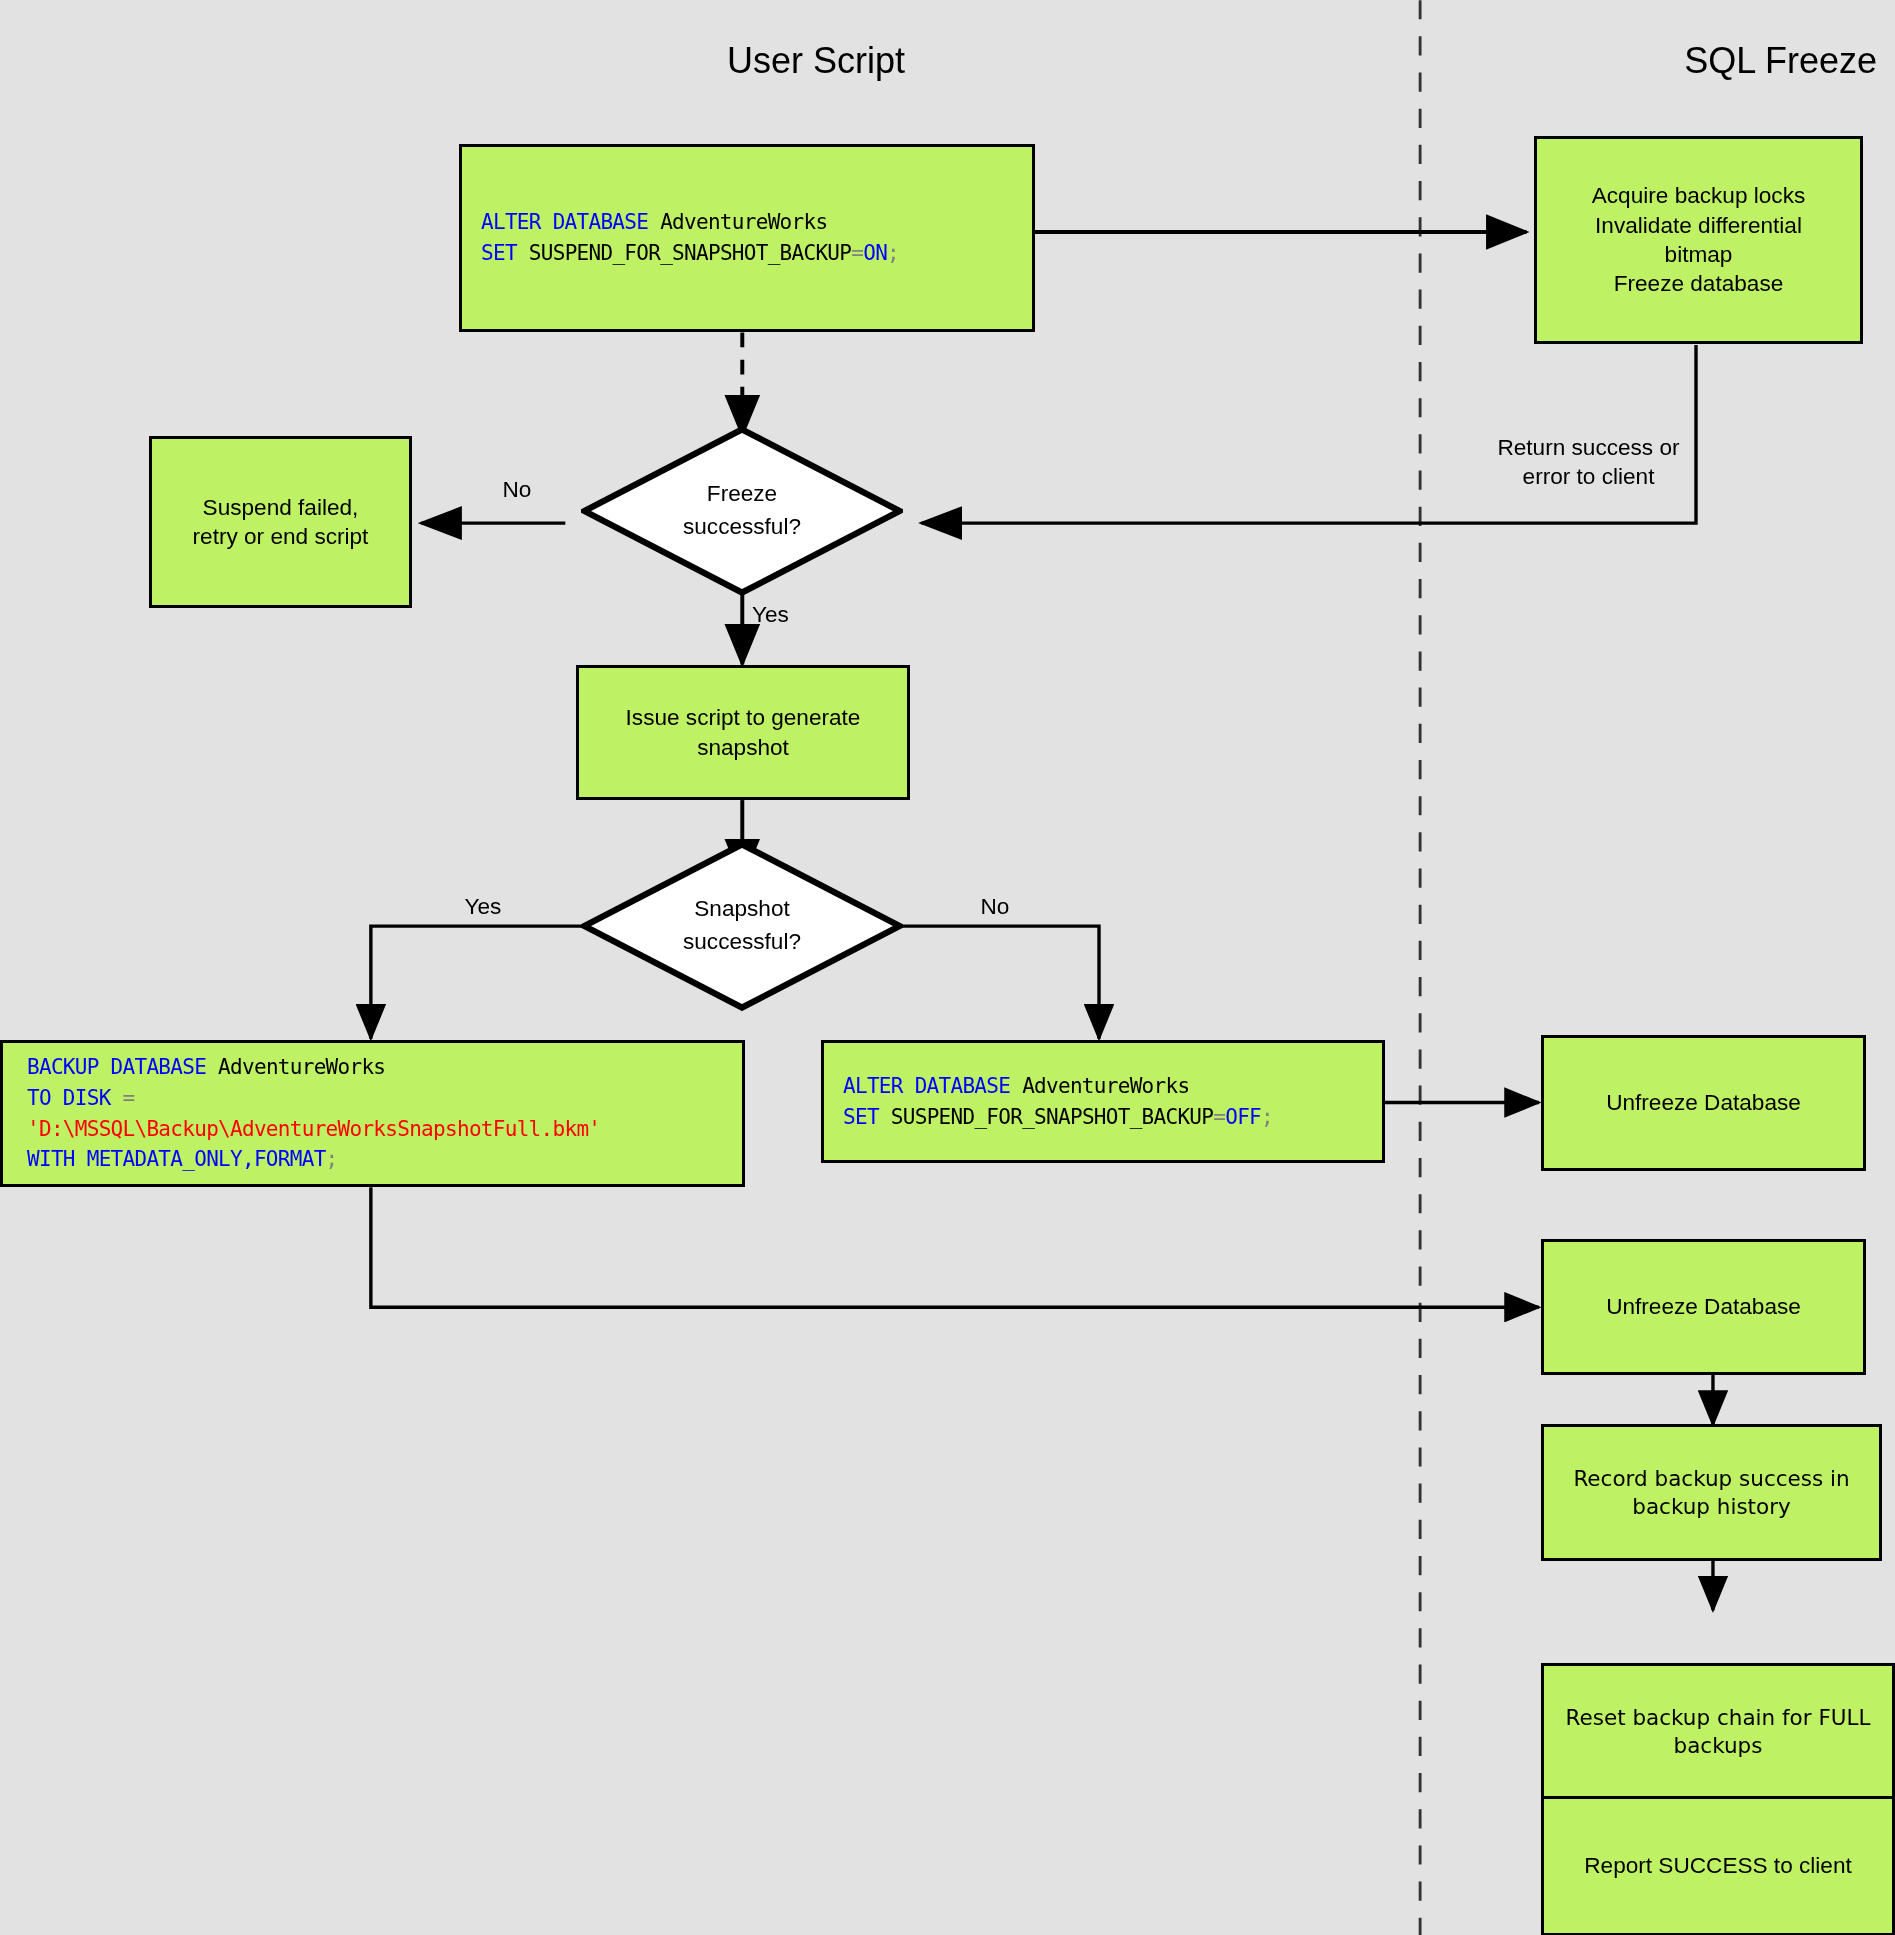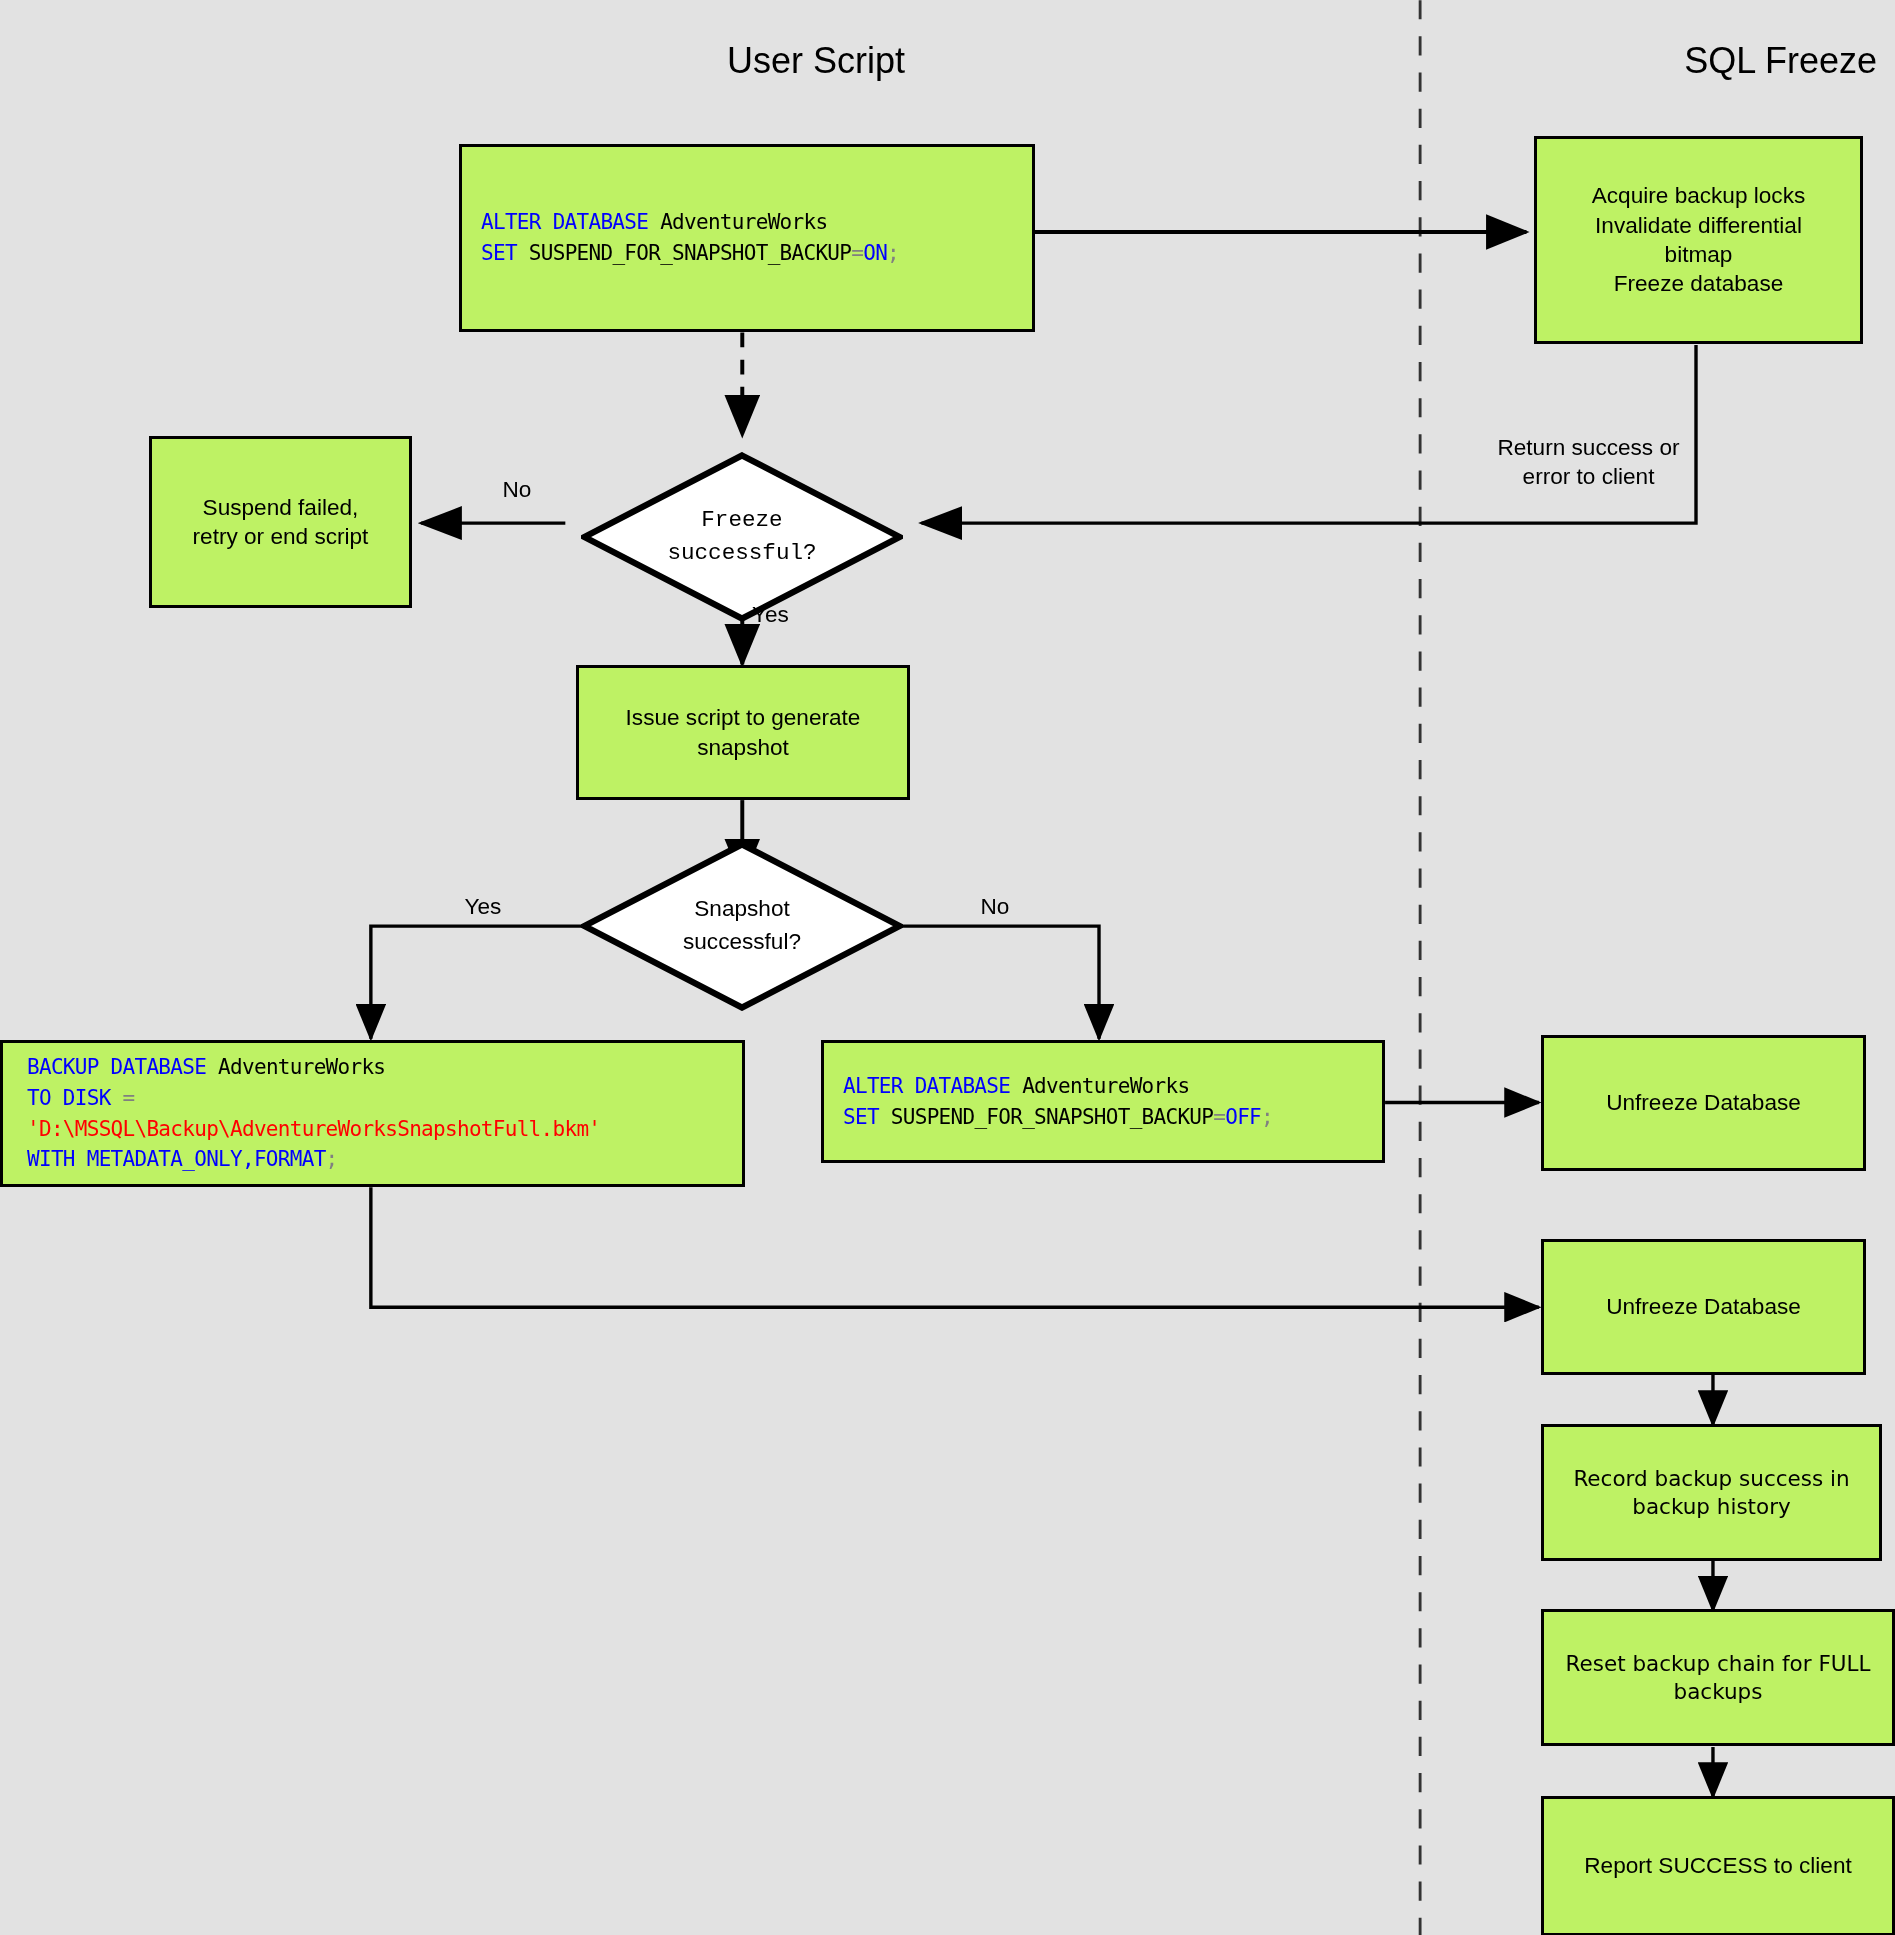--- a/index.html
+++ b/index.html
@@ -156,21 +156,21 @@
   </div>
 
   <div class="node" style="left:1534px; top:136px; width:329px; height:208px; white-space:pre-line;">Acquire backup locks
 Invalidate differential
 bitmap
 Freeze database</div>
 
   <div class="node" style="left:149px; top:436px; width:263px; height:172px; white-space:pre-line;">Suspend failed,
 retry or end script</div>
 
-  <div class="diamond" style="left:581px; top:452px; width:322px; height:170px;font-family:Liberation Mono, monospace;">
+  <div class="diamond" style="left:581px; top:426px; width:322px; height:170px;">
     <svg class="dshape" viewBox="0 0 570 300" preserveAspectRatio="none" xmlns="http://www.w3.org/2000/svg">
       <polygon points="285,6 564,150 285,294 6,150" fill="#ffffff" stroke="#000000" stroke-width="11"></polygon>
     </svg>
     <div class="dlabel" style="white-space:pre-line;">Freeze
 successful?</div>
   </div>
 
   <div class="node" style="left:576px; top:665px; width:334px; height:135px; white-space:pre-line;">Issue script to generate
 snapshot</div>
 
@@ -198,21 +198,21 @@
     </div>
   </div>
 
   <div class="node" style="left:1541px; top:1035px; width:325px; height:136px;">Unfreeze Database</div>
 
   <div class="node" style="left:1541px; top:1239px; width:325px; height:136px;">Unfreeze Database</div>
 
   <div class="node altfont" style="left:1541px; top:1424px; width:341px; height:137px; white-space:pre-line;">Record backup success in
 backup history</div>
 
-  <div class="node altfont" style="left:1541px; top:1609px; width:354px; height:137px; white-space:pre-line;">Reset backup chain for FULL
+  <div class="node altfont" style="left:1541px; top:1663px; width:354px; height:137px; white-space:pre-line;">Reset backup chain for FULL
 backups</div>
 
   <div class="node" style="left:1541px; top:1796px; width:354px; height:140px;">Report SUCCESS to client</div>
 
   <div class="edge-label" style="left:483px; top:475px; width:68px;">No</div>
 
   <div class="edge-label" style="left:752px; top:600px; width:68px; text-align:left;">Yes</div>
 
   <div class="edge-label" style="left:1467px; top:433px; width:243px; white-space:pre-line;">Return success or
 error to client</div>

